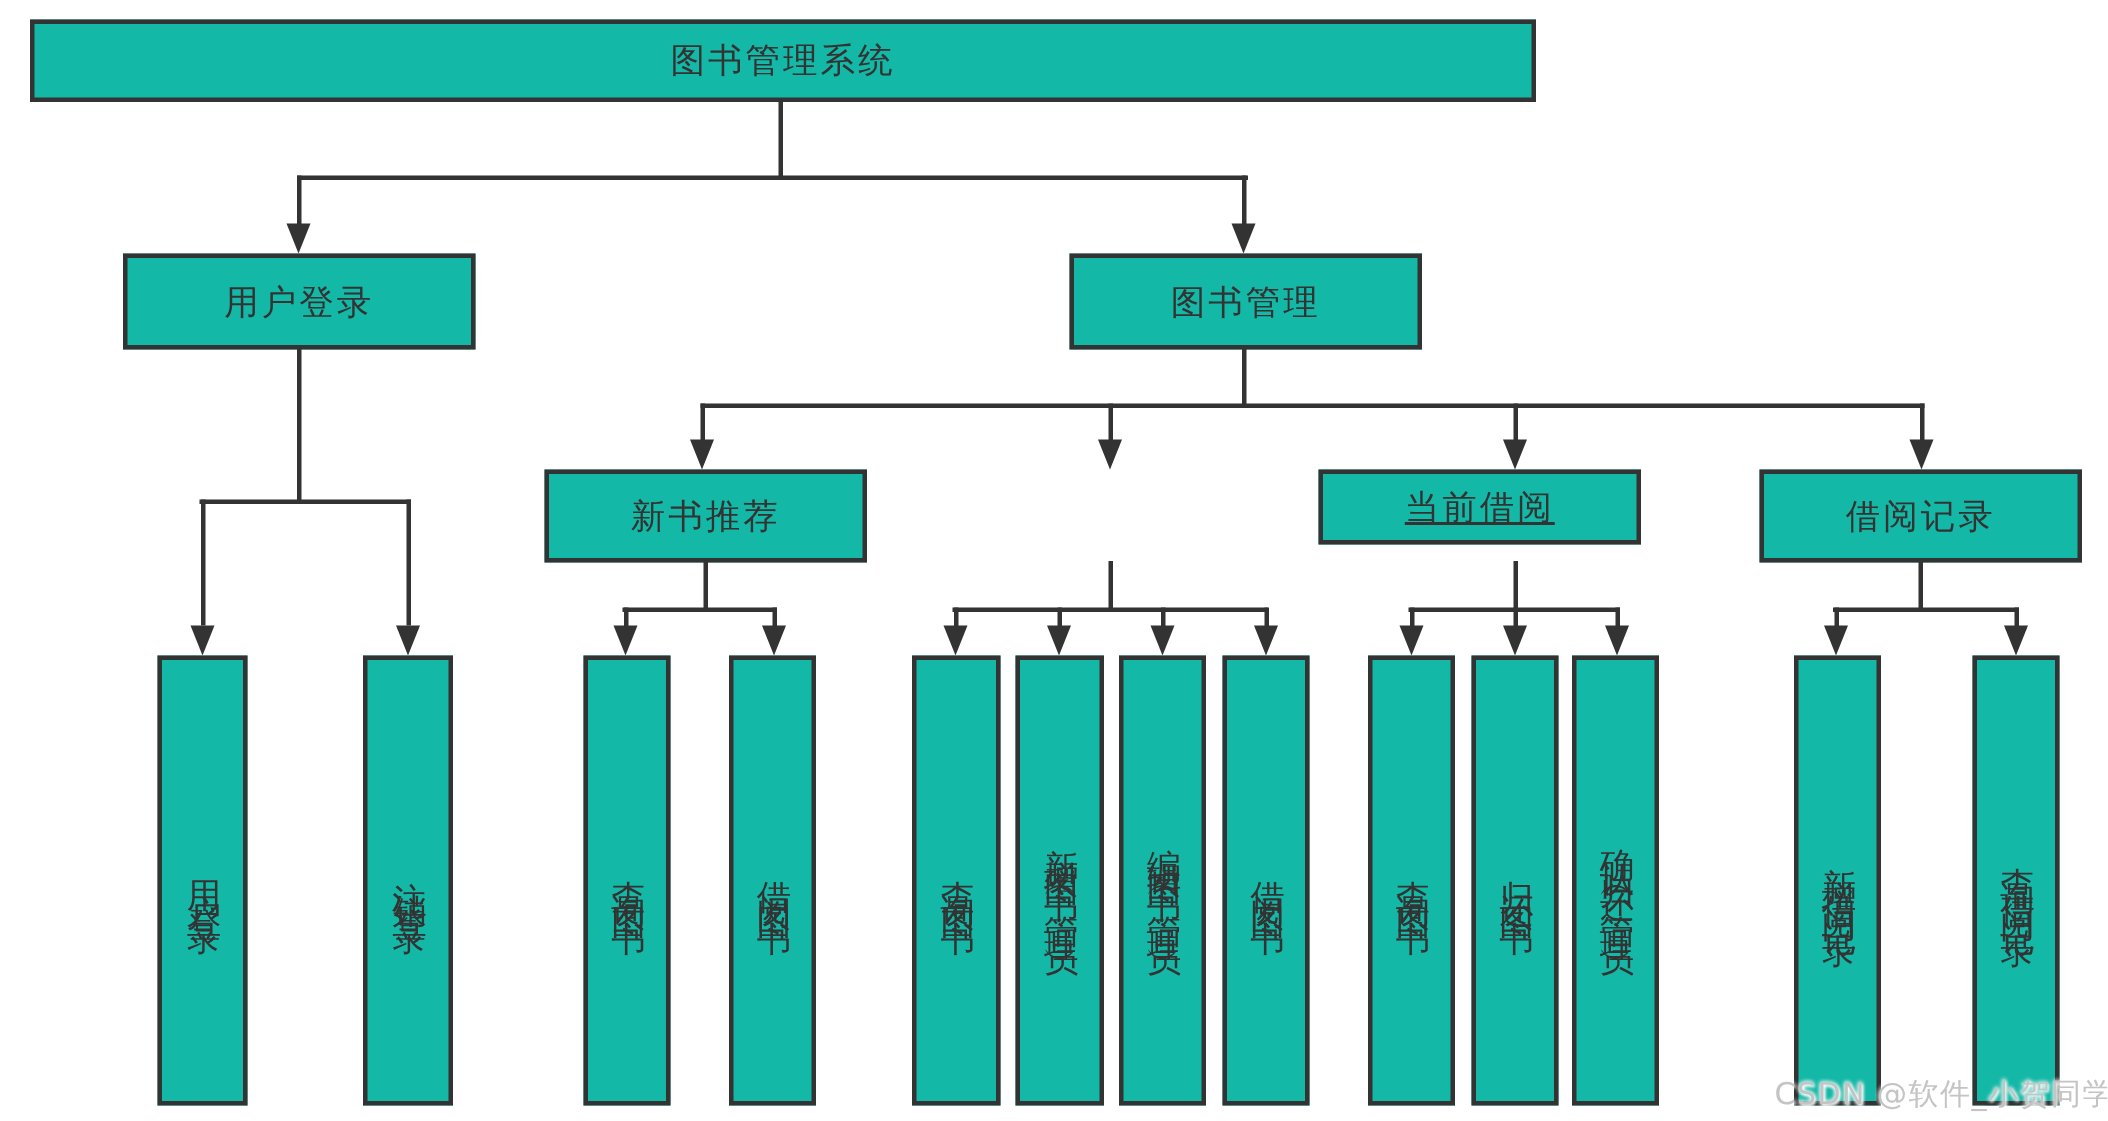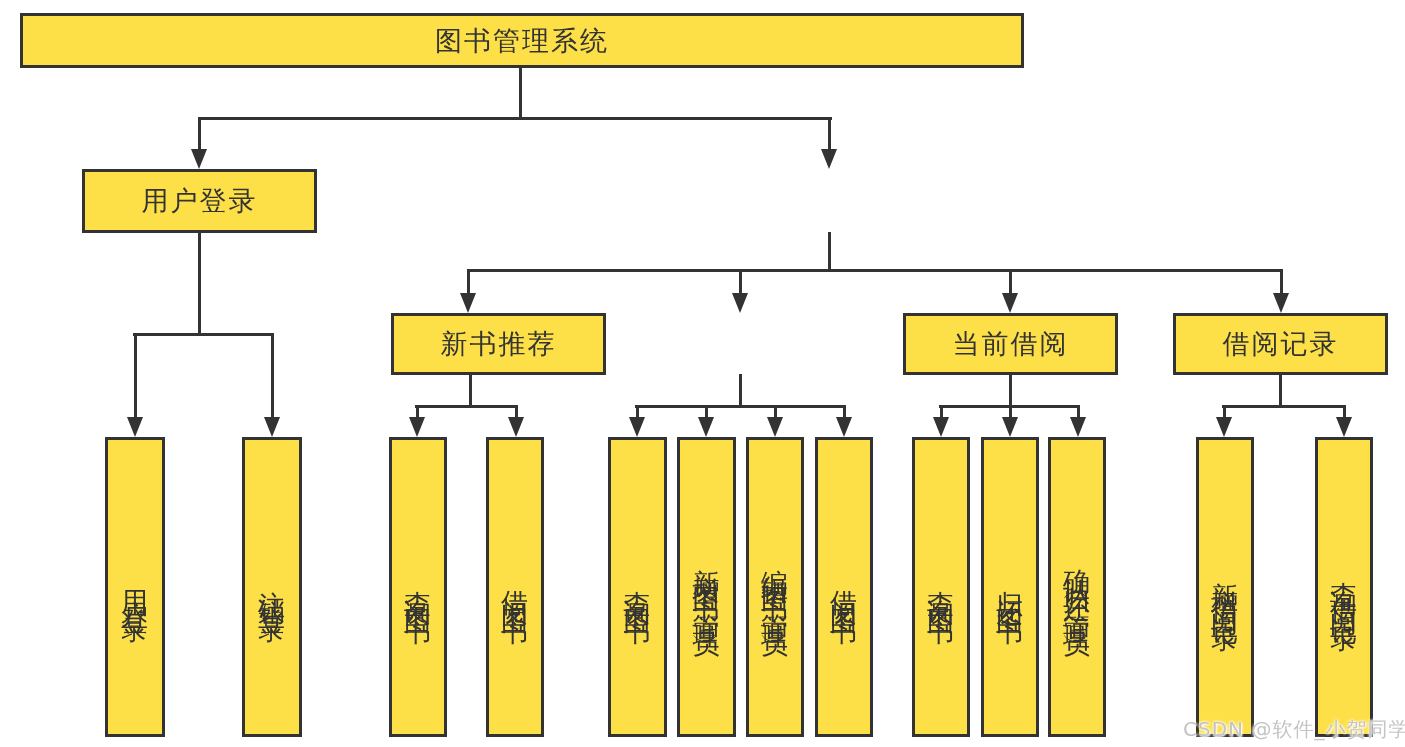--- a/index.html
+++ b/index.html
@@ -8,23 +8,23 @@
     width:1405px;height:747px;
     background:var(--background,#ffffff);
     font-family:"DejaVu Sans","Liberation Sans",sans-serif;
     color:var(--text,#333333);
     overflow:hidden;
   }
   .node{
     position:absolute;
     box-sizing:border-box;
     border:3px solid var(--line,#333333);
-    background:#fde047;
+    background:#14b8a6;
     display:flex;align-items:center;justify-content:center;
-    font-size:27px;
+    font-size:23px;
   }
   .node .hlabel{letter-spacing:2px;white-space:nowrap;}
   .vnode{z-index:1;}
   .vtext{
     writing-mode:vertical-rl;
     text-orientation:mixed;
     letter-spacing:9px;
     line-height:1;
     white-space:nowrap;
   }
@@ -59,43 +59,46 @@
   <div class="vl" style="left:519px;top:67px;height:52px;"></div>
   <div class="hl" style="left:198px;top:117px;width:634px;"></div>
   <div class="vl" style="left:198px;top:117px;height:33px;"></div>
   <div class="ah" style="left:191px;top:149px;"></div>
   <div class="vl" style="left:828px;top:117px;height:33px;"></div>
   <div class="ah" style="left:821px;top:149px;"></div>
 
   <div class="node" style="left:82px;top:169px;width:235px;height:64px;">
     <span class="hlabel">用户登录</span>
   </div>
+  <div class="node" style="left:713px;top:169px;width:235px;height:64px;">
+    <span class="hlabel">图书管理</span>
+  </div>
 
   <div class="vl" style="left:198px;top:232px;height:104px;"></div>
   <div class="hl" style="left:133px;top:333px;width:141px;"></div>
   <div class="vl" style="left:134px;top:333px;height:84px;"></div>
   <div class="ah" style="left:127px;top:417px;"></div>
   <div class="vl" style="left:271px;top:333px;height:84px;"></div>
   <div class="ah" style="left:264px;top:417px;"></div>
 
   <div class="vl" style="left:828px;top:232px;height:40px;"></div>
   <div class="hl" style="left:467px;top:269px;width:816px;"></div>
   <div class="vl" style="left:467px;top:269px;height:26px;"></div>
   <div class="ah" style="left:460px;top:293px;"></div>
   <div class="vl" style="left:739px;top:269px;height:26px;"></div>
   <div class="ah" style="left:732px;top:293px;"></div>
   <div class="vl" style="left:1009px;top:269px;height:26px;"></div>
   <div class="ah" style="left:1002px;top:293px;"></div>
   <div class="vl" style="left:1280px;top:269px;height:26px;"></div>
   <div class="ah" style="left:1273px;top:293px;"></div>
 
-  <div class="node" style="left:363px;top:313px;width:215px;height:62px;margin-left:28px;">
+  <div class="node" style="left:363px;top:313px;width:215px;height:62px;">
     <span class="hlabel">新书推荐</span>
   </div>
-  <div class="node" style="left:903px;top:313px;width:215px;height:62px;">
+  <div class="node" style="left:879px;top:313px;width:215px;height:50px;text-decoration:underline;">
     <span class="hlabel">当前借阅</span>
   </div>
   <div class="node" style="left:1173px;top:313px;width:215px;height:62px;">
     <span class="hlabel">借阅记录</span>
   </div>
 
   <div class="vl" style="left:469px;top:374px;height:33px;"></div>
   <div class="hl" style="left:415px;top:405px;width:103px;"></div>
   <div class="vl" style="left:416px;top:405px;height:14px;"></div>
   <div class="ah" style="left:409px;top:417px;"></div>

